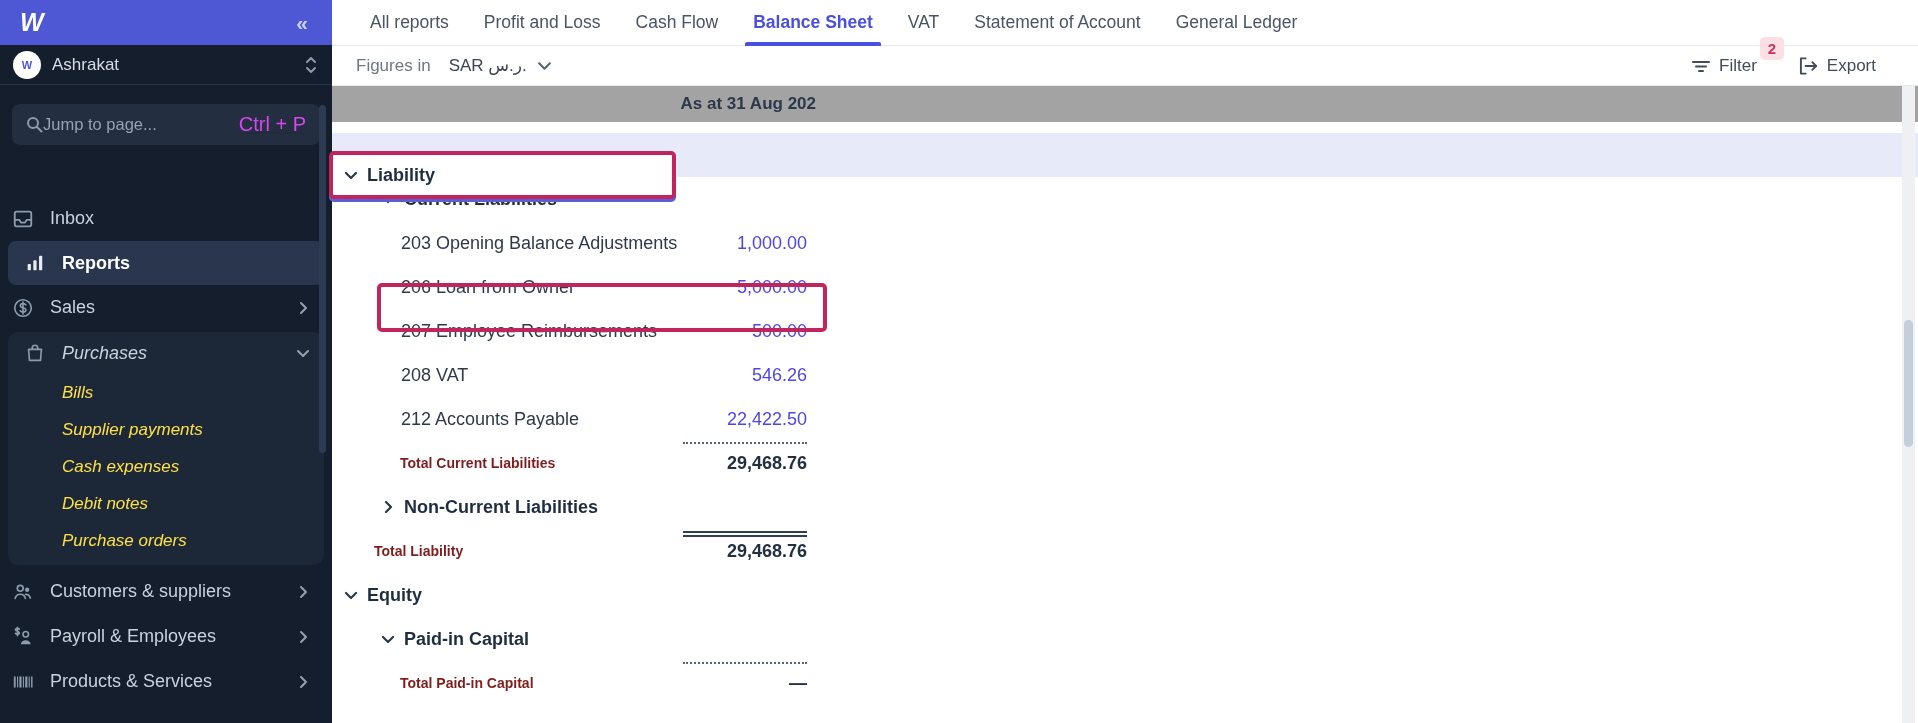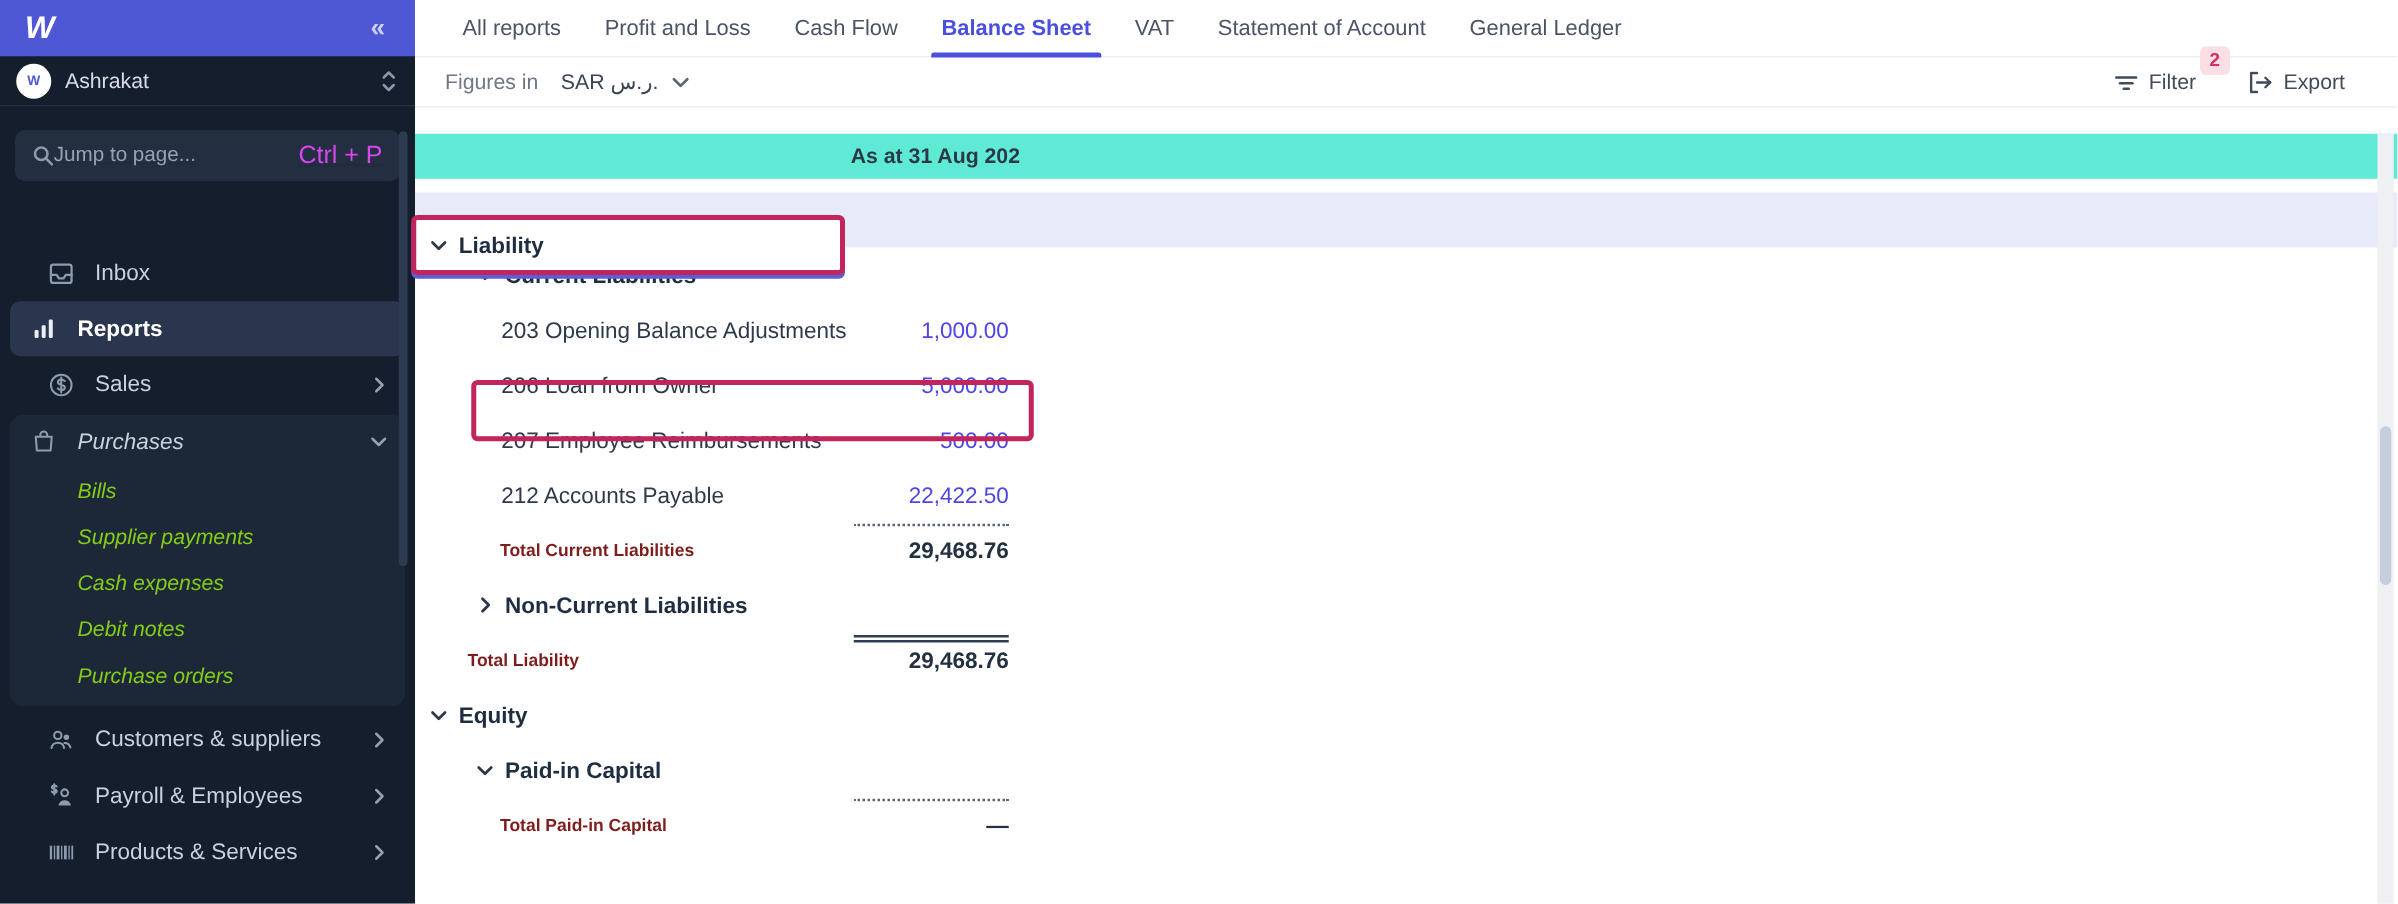--- a/index.html
+++ b/index.html
@@ -32,38 +32,38 @@
   .user-name { color:#d7dde6; font-size:17px; flex:1; }
   .user-switch { color:#8b99ac; }
   .search-box {
     margin:19px 12px 0 12px; height:41px; background:#232e40; border-radius:8px;
     display:flex; align-items:center; padding:0 14px; cursor:pointer;text-decoration:underline;
   }
   .search-box .ph { color:#94a2b4; font-size:16.5px; flex:1; }
   .search-box .kbd { color:#d946ef; font-size:20px; }
   .nav { margin-top:51px; }
   .nav-item {
-    height:45px; display:flex; align-items:center; gap:16px; padding:0 22px 0 38px;
+    height:45px; display:flex; align-items:center; gap:16px; padding:0 22px 0 12px;
     color:#c9d2dd; font-size:18px; cursor:pointer;
   }
   .nav-item .ico { width:22px; color:#8c9bad; flex:0 0 22px; }
   .nav-item .lbl { flex:1; }
   .nav-item .chev { color:#93a1b2; }
   .nav-item.active {
     margin:0 8px; padding:0 14px 0 16px; height:44px; border-radius:8px;
     background:#2a364d; color:#ffffff; font-weight:700;
   }
   .nav-item.active .ico { color:#e9eef5; }
   .nav-group {
     margin:2px 8px 4px 8px; background:#1c2838; border-radius:10px; padding-bottom:6px;font-style:italic;
   }
   .nav-group .nav-item { height:42px; padding:0 14px 0 16px; }
   .nav-sub {
     height:37px; display:flex; align-items:center; padding-left:54px;
-    color:#84cc16; font-size:17px; cursor:pointer;
+    color:#fde047; font-size:17px; cursor:pointer;
   }
   .side-scroll {
     position:absolute; right:6px; top:105px; width:7px; height:348px;
     background:#2d3b52; border-radius:4px;
   }
 
   
   .main { position:relative; width:1586px; height:634px; background:#ffffff; }
   .tabsbar {
     height:46px; display:flex; align-items:center; gap:31px; padding:0 0 0 36px;
@@ -88,21 +88,21 @@
   .tool-btn { position:relative; display:flex; align-items:center; gap:9px; color:#414b5a; font-size:17px; cursor:pointer; }
   .filter-badge {
     position:absolute; top:-19px; right:-27px; min-width:24px; height:23px; padding:0 6px;
     background:#fbdfe4; color:#cf3360; font-size:15px; font-weight:700; border-radius:5px;
     display:flex; align-items:center; justify-content:center;
   }
 
   
   .content { position:relative; height:637px; background:#ffffff; }
   .date-bar {
-    margin-top:21px; height:36px; background:#5eead4; position:relative;
+    height:36px; background:#a3a3a3; position:relative;
   }
   .date-bar .date-text {
     position:absolute; left:0; top:0; width:484px; height:36px;
     display:flex; align-items:center; justify-content:flex-end;
     color:#2b3848; font-size:17px; font-weight:700;
   }
   .rows { margin-top:11px; }
   .rrow { position:relative; height:44px; }
   .lblwrap {
     position:absolute; top:0; height:100%; display:flex; align-items:center; gap:9px;
@@ -380,20 +380,26 @@
         <span class="amt link">5,000.00</span>
       </div>
 
       <div class="rrow">
         <span class="lblwrap lx2">
             <span class="acc-lbl">207 Employee Reimbursements</span>
           </span>
         <span class="amt link">500.00</span>
       </div>
 
+      <div class="rrow">
+        <span class="lblwrap lx2">
+            <span class="acc-lbl">208 VAT</span>
+          </span>
+        <span class="amt link">546.26</span>
+      </div>
 
       <div class="rrow">
         <span class="lblwrap lx2">
             <span class="acc-lbl">212 Accounts Payable</span>
           </span>
         <span class="amt link">22,422.50</span>
       </div>
 
       <div class="rrow">
         <span class="rule dotted"></span>

